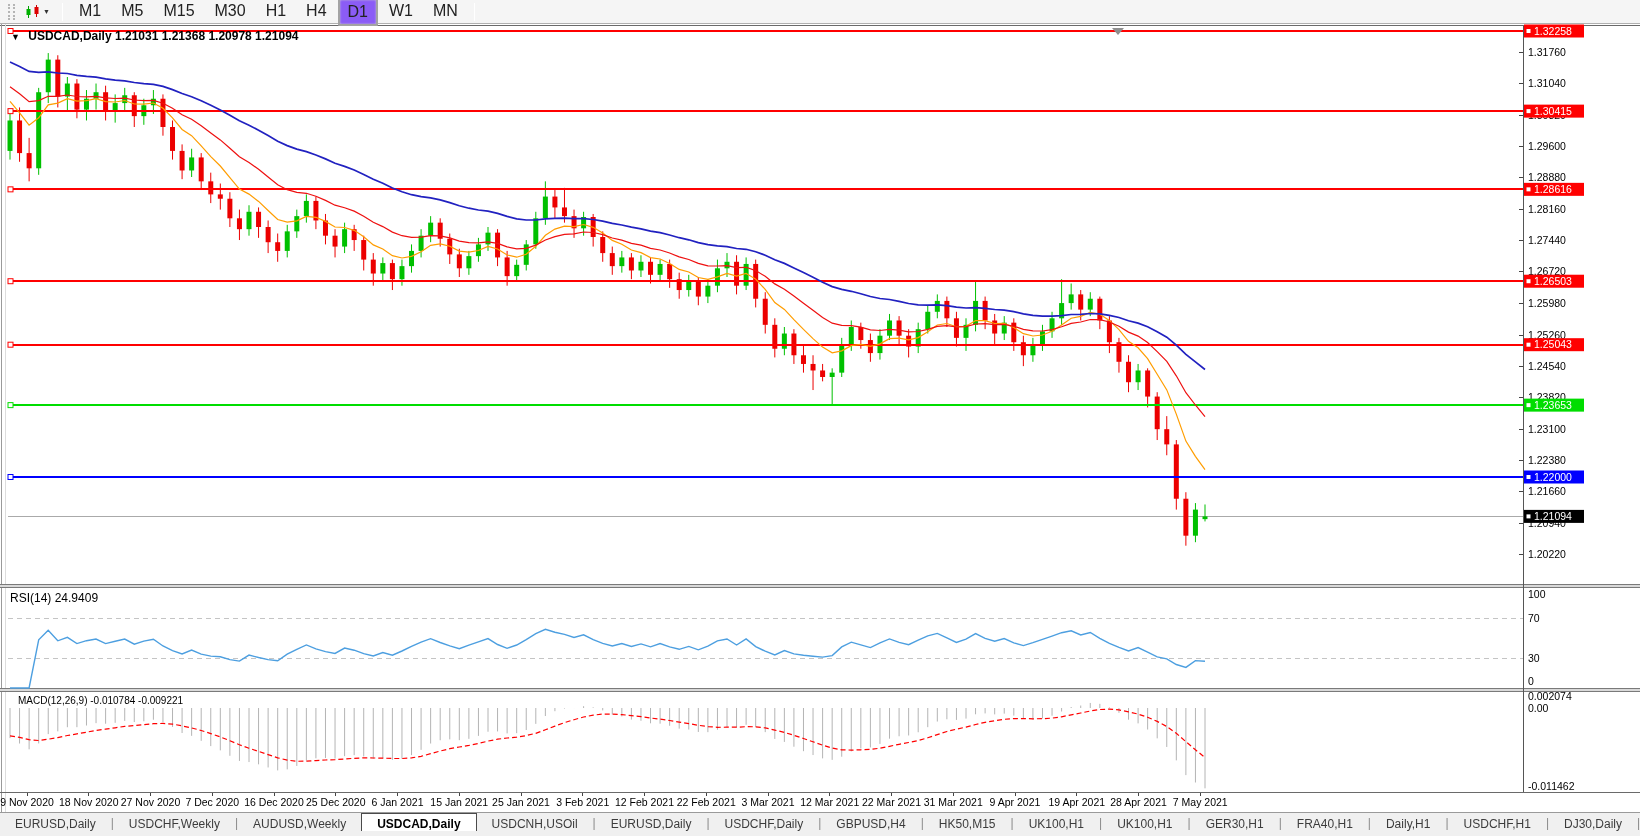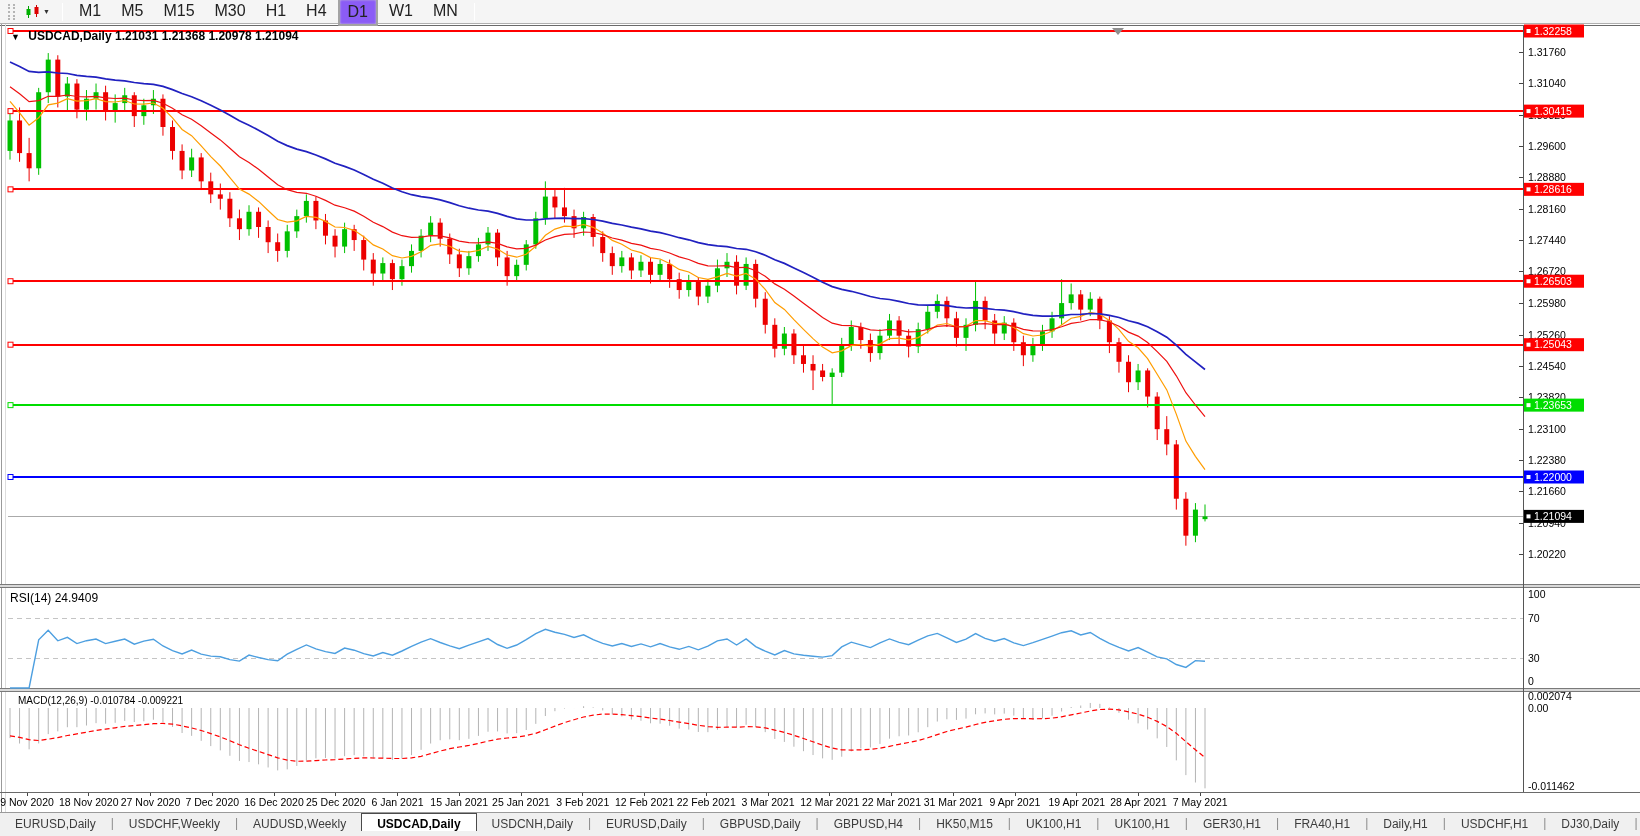--- a/index.html
+++ b/index.html
@@ -617,25 +617,25 @@
   </div>
 
   <div id="tabbar">
     <div id="tabs-holder" style="display:flex;">
         <div class="tab">EURUSD,Daily</div>
         <div class="tab-sep">|</div>
         <div class="tab">USDCHF,Weekly</div>
         <div class="tab-sep">|</div>
         <div class="tab">AUDUSD,Weekly</div>
         <div class="tab active">USDCAD,Daily</div>
-        <div class="tab">USDCNH,Daily</div>
+        <div class="tab">USDCNH,USOil</div>
         <div class="tab-sep">|</div>
         <div class="tab">EURUSD,Daily</div>
         <div class="tab-sep">|</div>
-        <div class="tab">GBPUSD,Daily</div>
+        <div class="tab">USDCHF,Daily</div>
         <div class="tab-sep">|</div>
         <div class="tab">GBPUSD,H4</div>
         <div class="tab-sep">|</div>
         <div class="tab">HK50,M15</div>
         <div class="tab-sep">|</div>
         <div class="tab">UK100,H1</div>
         <div class="tab-sep">|</div>
         <div class="tab">UK100,H1</div>
         <div class="tab-sep">|</div>
         <div class="tab">GER30,H1</div>

